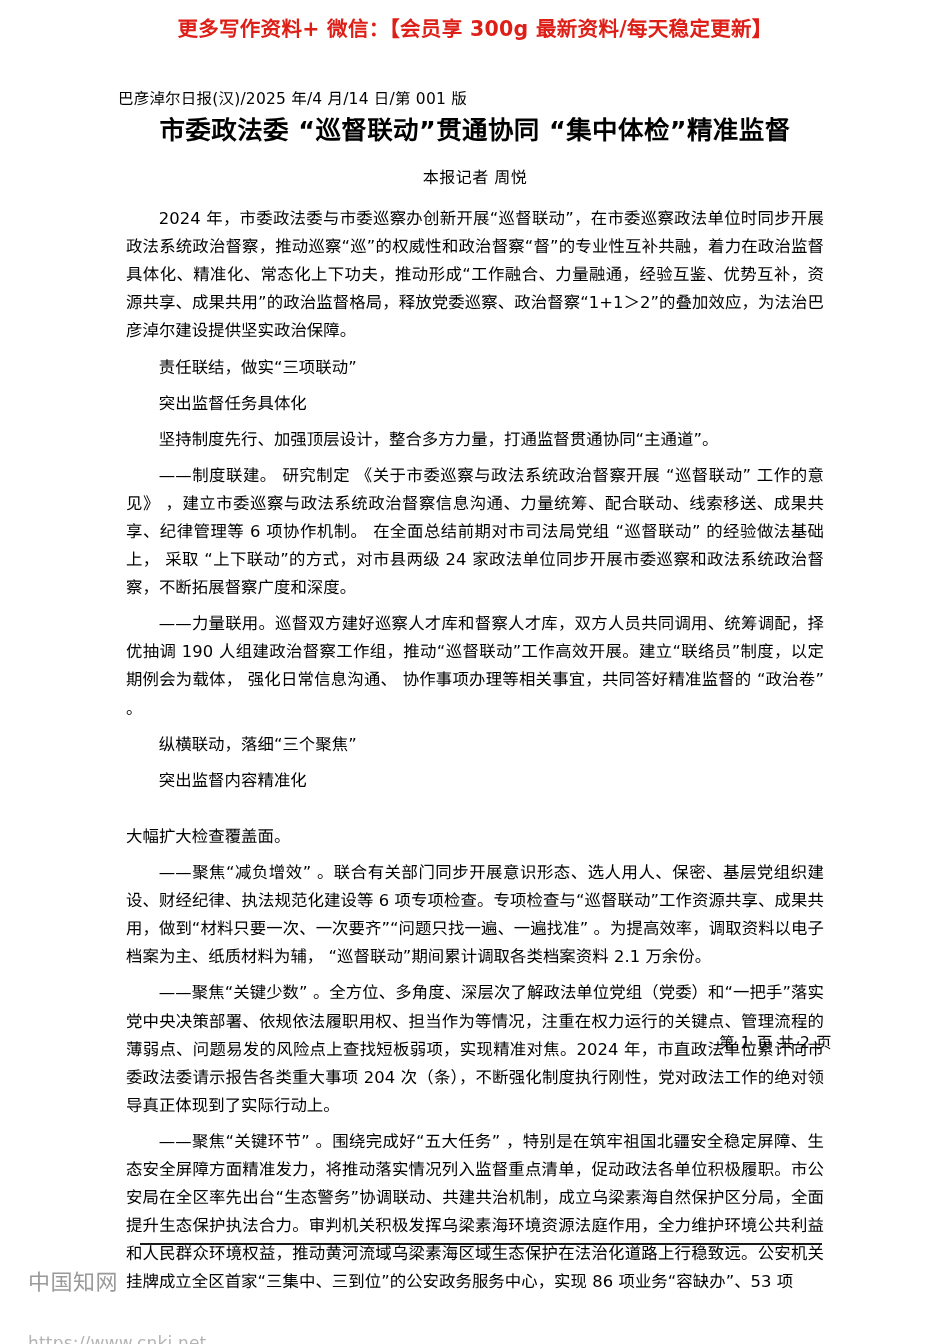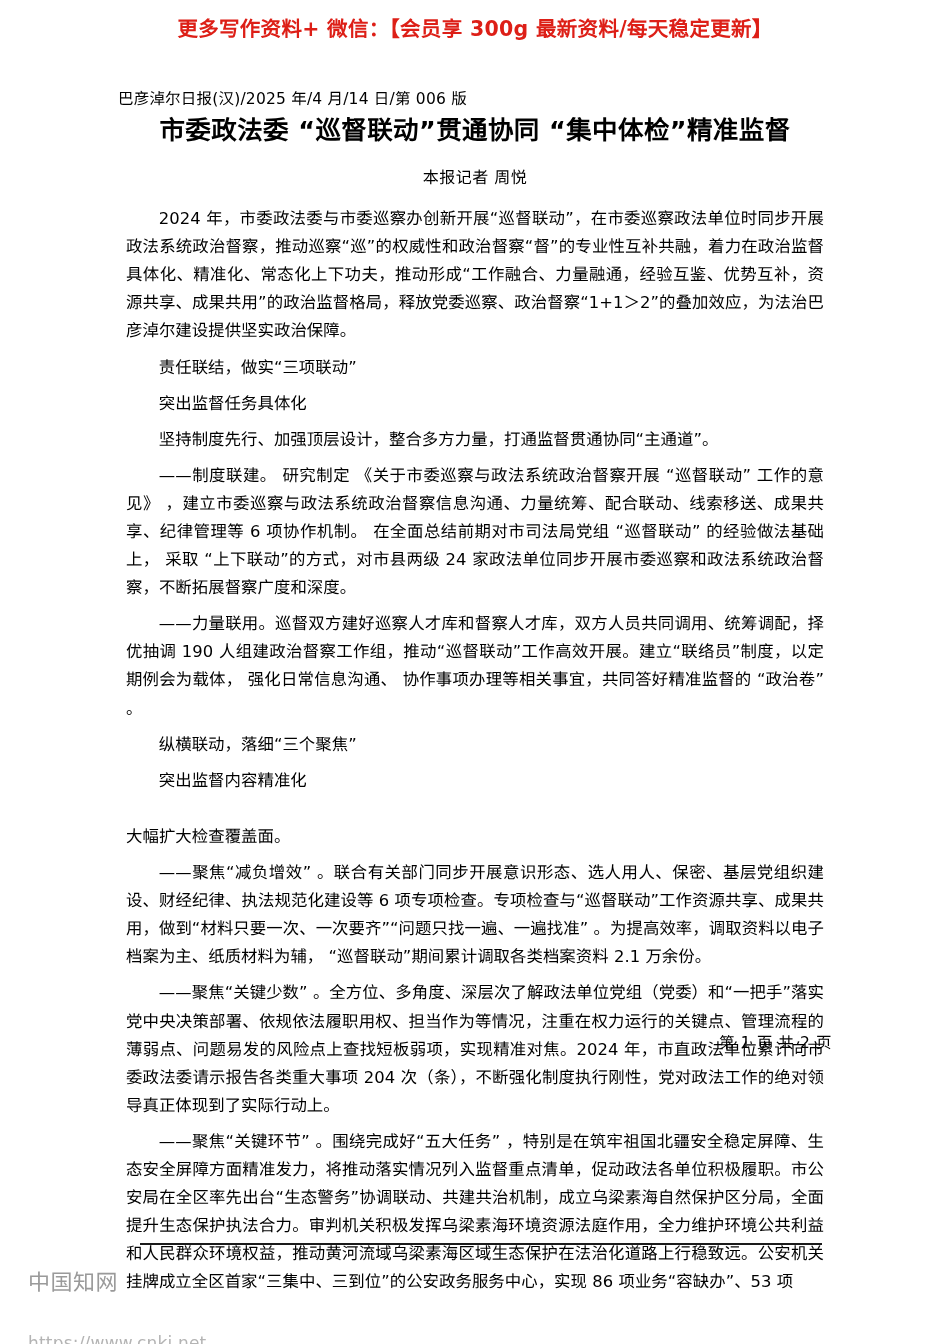--- a/index.html
+++ b/index.html
@@ -142,21 +142,21 @@
 </style>
 </head>
 <body>
 
 <div class="page">
 
   <div class="promo-banner" style="color: rgb(221, 31, 23);">更多写作资料+ 微信：【会员享 300g 最新资料/每天稳定更新】</div>
 
   <div class="article">
 
-    <div class="masthead">巴彦淖尔日报(汉)/2025 年/4 月/14 日/第 006 版</div>
+    <div class="masthead">巴彦淖尔日报(汉)/2025 年/4 月/14 日/第 001 版</div>
 
     <h1 class="headline">市委政法委 “巡督联动”贯通协同 “集中体检”精准监督</h1>
 
     <div class="byline">本报记者  周悦</div>
 
     <div class="body-copy" id="body-copy">
         <p>2024 年，市委政法委与市委巡察办创新开展“巡督联动”，在市委巡察政法单位时同步开展政法系统政治督察，推动巡察“巡”的权威性和政治督察“督”的专业性互补共融，着力在政治监督具体化、精准化、常态化上下功夫，推动形成“工作融合、力量融通，经验互鉴、优势互补，资源共享、成果共用”的政治监督格局，释放党委巡察、政治督察“1+1＞2”的叠加效应，为法治巴彦淖尔建设提供坚实政治保障。</p>
         <p>责任联结，做实“三项联动”</p>
         <p>突出监督任务具体化</p>
         <p>坚持制度先行、加强顶层设计，整合多方力量，打通监督贯通协同“主通道”。</p>

